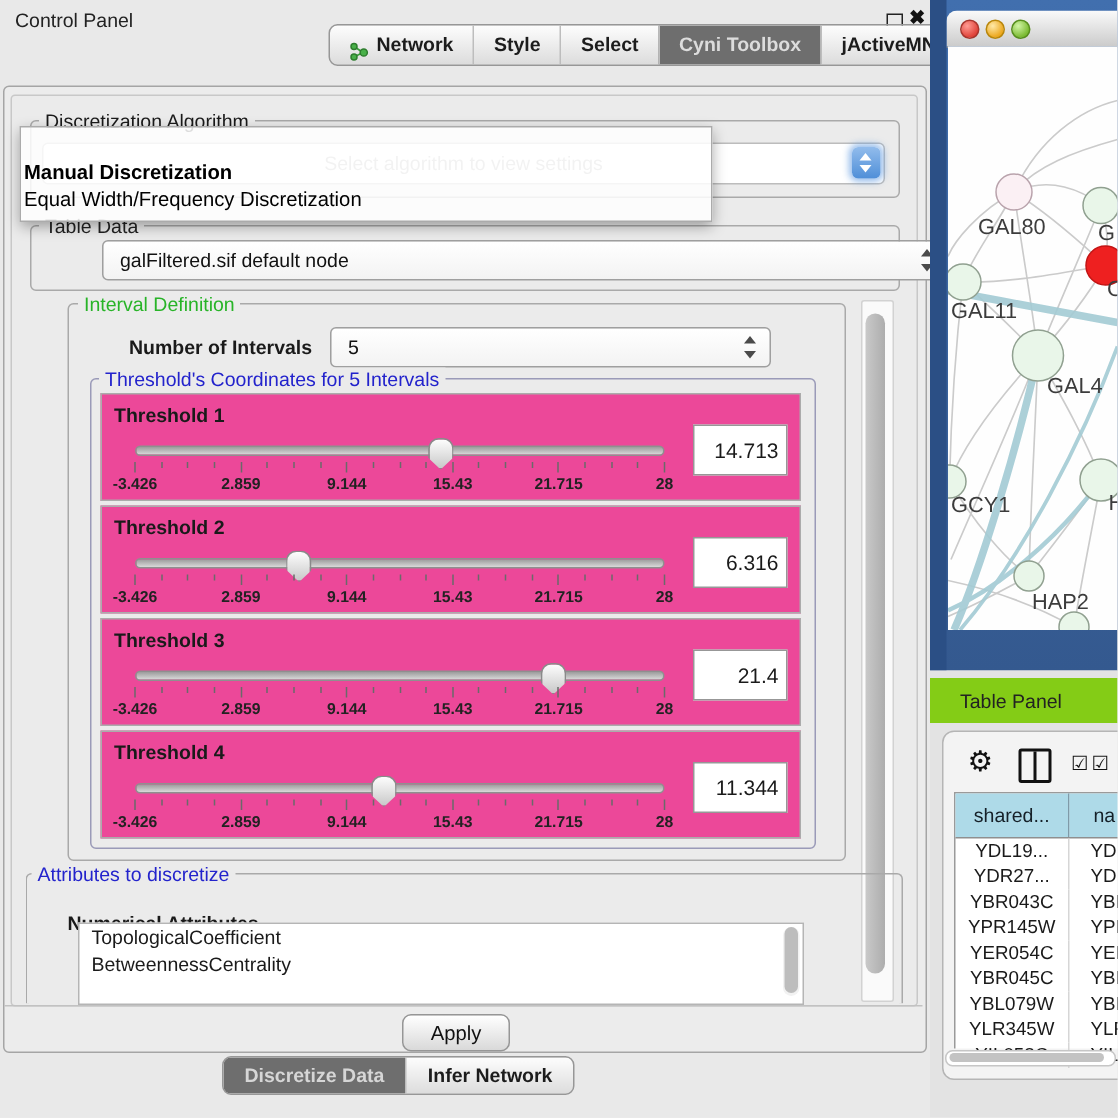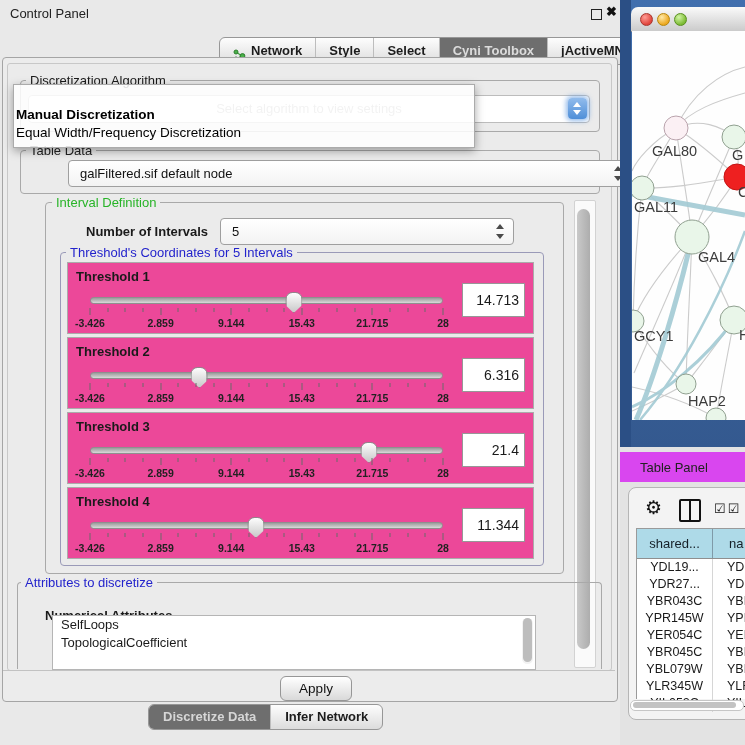--- a/index.html
+++ b/index.html
@@ -6,21 +6,21 @@
   body{width:745px;height:745px;position:relative;overflow:hidden;
        background:#e9e9e9;font-family:"Liberation Sans",sans-serif;color:#1a1a1a;}
   .abs{position:absolute;}
 
   
   #cp-title{left:10px;top:6px;font-size:13px;color:#222;}
   #win-min{left:591px;top:9px;width:9px;height:9px;border:1.5px solid #222;background:transparent;}
   #win-close{left:606px;top:4px;font-size:13px;font-weight:bold;color:#111;}
 
   
-  #top-tabs{left:219px;top:37px;height:26px;display:flex;border:1px solid #979797;
+  #top-tabs{left:219px;top:16px;height:26px;display:flex;border:1px solid #979797;
             border-radius:6px;overflow:hidden;background:linear-gradient(#fdfdfd,#dcdcdc);}
   .tab{padding:0 13px;line-height:26px;font-size:13px;font-weight:bold;color:#1c1c1c;
        border-left:1px solid #bdbdbd;display:flex;align-items:center;gap:5px;}
   .tab:first-child{border-left:none;}
   .tab--selected{background:#6e6e6e;color:#dcdcdc;}
 
   
   #cp-outer{left:2px;top:57px;width:614px;height:643px;border:1px solid #a5a5a5;
             border-radius:4px;background:#ececec;}
   #cp-inner{left:7px;top:63px;width:603px;height:606px;border:1px solid #c8c8c8;
@@ -101,42 +101,42 @@
   #attr-label{left:45px;top:608px;font-size:13px;font-weight:bold;}
   #attr-list{left:52px;top:615px;width:482px;height:53px;background:#fff;
       border:1px solid #b5b5b5;overflow:hidden;}
   .attr-item{font-size:13px;line-height:17.5px;padding-left:8px;white-space:nowrap;}
   #attr-scroll{position:absolute;right:2px;top:2px;width:11px;height:46px;background:#f2f2f2;border-radius:6px;}
   #attr-scroll-thumb{position:absolute;left:1px;top:0;width:9px;height:44px;background:#bdbdbd;border-radius:5px;}
 
   
   #apply-sep{left:3px;top:670px;width:612px;height:1px;background:#c2c2c2;}
   #apply-btn{left:268px;top:676px;width:70px;height:23px;border:1px solid #969696;border-radius:6px;
-      background:linear-gradient(#ffffff,#d9d9d9);font-size:13.5px;text-align:center;line-height:23px;color:#111;margin-left:12px;}
+      background:linear-gradient(#ffffff,#d9d9d9);font-size:13.5px;text-align:center;line-height:23px;color:#111;}
   #bottom-tabs{left:148px;top:704px;height:24px;display:flex;border:1px solid #979797;
       border-radius:6px;overflow:hidden;background:linear-gradient(#fdfdfd,#dcdcdc);}
   .btab{padding:0 14px;line-height:24px;font-size:13px;font-weight:bold;color:#1c1c1c;border-left:1px solid #bdbdbd;}
   .btab:first-child{border-left:none;}
   .btab--selected{background:#6e6e6e;color:#d6d6d6;}
 
   
   #net-window{left:620px;top:0;width:125px;height:447px;background:linear-gradient(#416fae,#34598f);}
   #net-frame-left{left:620px;top:0;width:11px;height:447px;background:#2b4f85;}
   #net-titlebar{left:631px;top:7px;width:114px;height:24px;border-radius:7px 0 0 0;
       background:linear-gradient(#fafafa,#cbcbcb);border-bottom:1px solid #8d8d8d;}
   .traffic{position:absolute;top:6px;width:11px;height:11px;border-radius:50%;}
   #tl-red{left:9px;background:radial-gradient(circle at 35% 30%,#ff9c94,#e0443b 70%);border:1px solid #a8362e;}
   #tl-yellow{left:26px;background:radial-gradient(circle at 35% 30%,#ffe9a8,#eca81f 70%);border:1px solid #b8860b;}
   #tl-green{left:43px;background:radial-gradient(circle at 35% 30%,#d2f5a6,#7cbb34 70%);border:1px solid #588f1f;}
   #net-canvas{left:632px;top:31px;width:113px;height:389px;background:#fefefe;}
   #net-canvas svg{display:block;}
 
   
   #right-lower-bg{left:620px;top:447px;width:125px;height:298px;background:#e3e3e3;}
-  #tp-header{left:620px;top:452px;width:125px;height:30px;background:#d946ef;}
+  #tp-header{left:620px;top:452px;width:125px;height:30px;background:#84cc16;}
   #tp-title{left:20px;top:8px;font-size:13px;color:#222;}
   #tp-box{left:628px;top:487px;width:130px;height:231px;background:#f3f3f3;
       border:1px solid #b5b5b5;border-radius:8px;}
   #tp-gear{left:645px;top:496px;font-size:19px;color:#111;}
   #tp-colicon{left:679px;top:499px;width:18px;height:19px;border:2px solid #111;border-radius:2px;}
   #tp-colicon::after{content:"";position:absolute;left:8px;top:0;width:2px;height:19px;background:#111;}
   #tp-checks{left:714px;top:501px;font-size:13px;letter-spacing:2px;color:#111;}
   #tp-table{left:636px;top:528px;width:109px;height:170px;background:#fff;border:1px solid #9a9a9a;border-bottom:none;}
   #tp-thead{display:flex;height:29px;border-bottom:1px solid #8f8f8f;}
   .th{background:#aedae8;font-size:13px;line-height:29px;color:#152028;box-sizing:border-box;}
@@ -389,24 +389,24 @@
 
 <div class="abs" id="main-scroll">
   <div id="main-scroll-thumb"></div>
 </div>
 
 <div class="abs groupbox" id="attr-group"></div>
 <div class="grouptitle abs gt-blue" id="attr-title">Attributes to discretize</div>
 <div class="abs" id="attr-label">Numerical Attributes</div>
 <div class="abs" id="attr-list">
 
-    <div class="attr-item">SelfLoops</div>
 
     <div class="attr-item">TopologicalCoefficient</div>
 
+    <div class="attr-item">BetweennessCentrality</div>
 
   <div id="attr-scroll">
     <div id="attr-scroll-thumb"></div>
   </div>
 </div>
 
 <div class="abs" id="apply-sep"></div>
 <div class="abs" id="apply-btn">Apply</div>
 
 <div class="abs" id="bottom-tabs">

